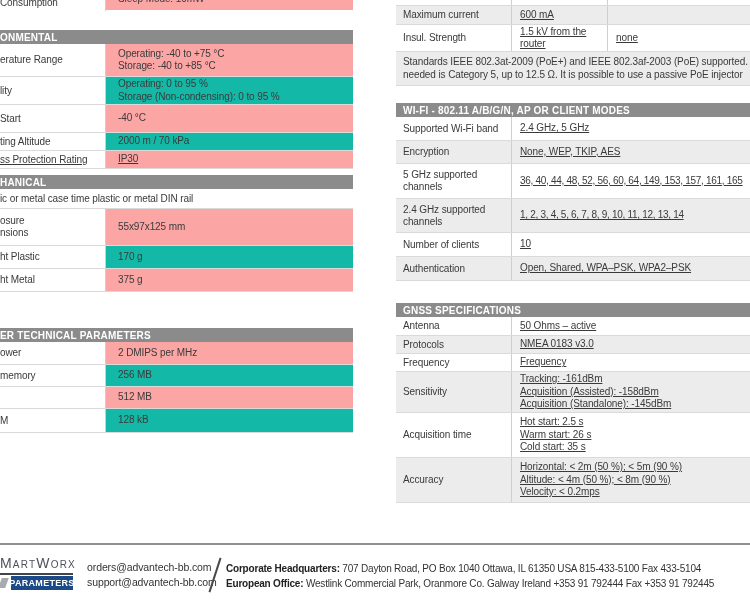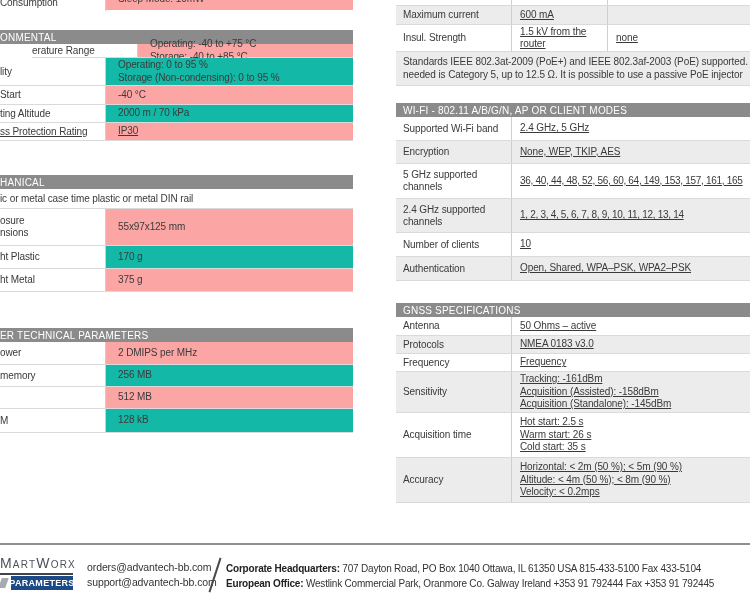--- a/index.html
+++ b/index.html
@@ -4,21 +4,21 @@
 <style>
   html,body{margin:0;padding:0;}
   body{
     position:relative;width:750px;height:608px;overflow:hidden;background:#ffffff;
     font-family:"Liberation Sans",sans-serif;color:#3a3a3a;font-size:10px;letter-spacing:-0.1px;
   }
   .tbl{position:absolute;box-sizing:border-box;}
   .tleft{left:0;width:353px;}
   .tright{left:396px;width:420px;}
   .hdr{
-    background:#8b8b8b;color:#ffffff;font-weight:normal;text-transform:uppercase;
+    background:#8b8b8b;color:#ffffff;font-weight:bold;text-transform:uppercase;
     font-size:10px;letter-spacing:0.2px;height:14px;display:flex;align-items:center;padding-left:7px;
     box-sizing:border-box;
   }
   .tleft .hdr{padding-left:0;}
   
   .lrow{display:flex;border-bottom:1px solid #dadada;box-sizing:border-box;background:#fff;}
   .lrow .lab{width:106px;box-sizing:border-box;padding:2px 4px 2px 0;display:flex;align-items:center;
     background:#fff;border-right:1px solid #cfcfcf;white-space:pre-line;line-height:12px;}
   .lrow .val{flex:1;box-sizing:border-box;padding:2px 6px 2px 12px;display:flex;align-items:center;
     white-space:pre-line;line-height:12.5px;background:#14b8a6;}
@@ -62,31 +62,31 @@
 <div class="tbl tleft" id="t-power" style="top:-22px;" data-name="power-consumption-table">
   <div class="lrow shade" style="height:53px;" data-name="row-power-consumption">
     <div class="lab" data-name="spec-label">Consumption</div>
     <div class="val" data-name="spec-value">Peak: 11 W
 Sleep Mode: 10mW</div>
   </div>
 </div>
 
 <div class="tbl tleft" id="t-env" style="top:30px;" data-name="environmental-table">
   <div class="hdr" data-name="section-header-environmental">ONMENTAL</div>
-  <div class="lrow shade" style="height:14px;margin-left:32px;" data-name="row-temperature-range">
+  <div class="lrow shade" style="height:33px;" data-name="row-temperature-range">
     <div class="lab" data-name="spec-label">erature Range</div>
     <div class="val" data-name="spec-value">Operating: -40 to +75 °C
 Storage:  -40 to +85 °C</div>
   </div>
   <div class="lrow" style="height:28px;" data-name="row-humidity">
     <div class="lab" data-name="spec-label">lity</div>
     <div class="val" data-name="spec-value">Operating: 0 to 95 %
 Storage (Non-condensing):  0 to 95 %</div>
   </div>
-  <div class="lrow shade" style="height:19px;" data-name="row-cold-start">
+  <div class="lrow shade" style="height:28px;" data-name="row-cold-start">
     <div class="lab" data-name="spec-label">Start</div>
     <div class="val" data-name="spec-value">-40 °C</div>
   </div>
   <div class="lrow" style="height:18px;" data-name="row-operating-altitude">
     <div class="lab" data-name="spec-label">ting Altitude</div>
     <div class="val" data-name="spec-value">2000 m / 70 kPa</div>
   </div>
   <div class="lrow shade" style="height:18px;text-decoration:underline;" data-name="row-protection-rating">
     <div class="lab" data-name="spec-label">ss Protection Rating</div>
     <div class="val" data-name="spec-value">IP30</div>

